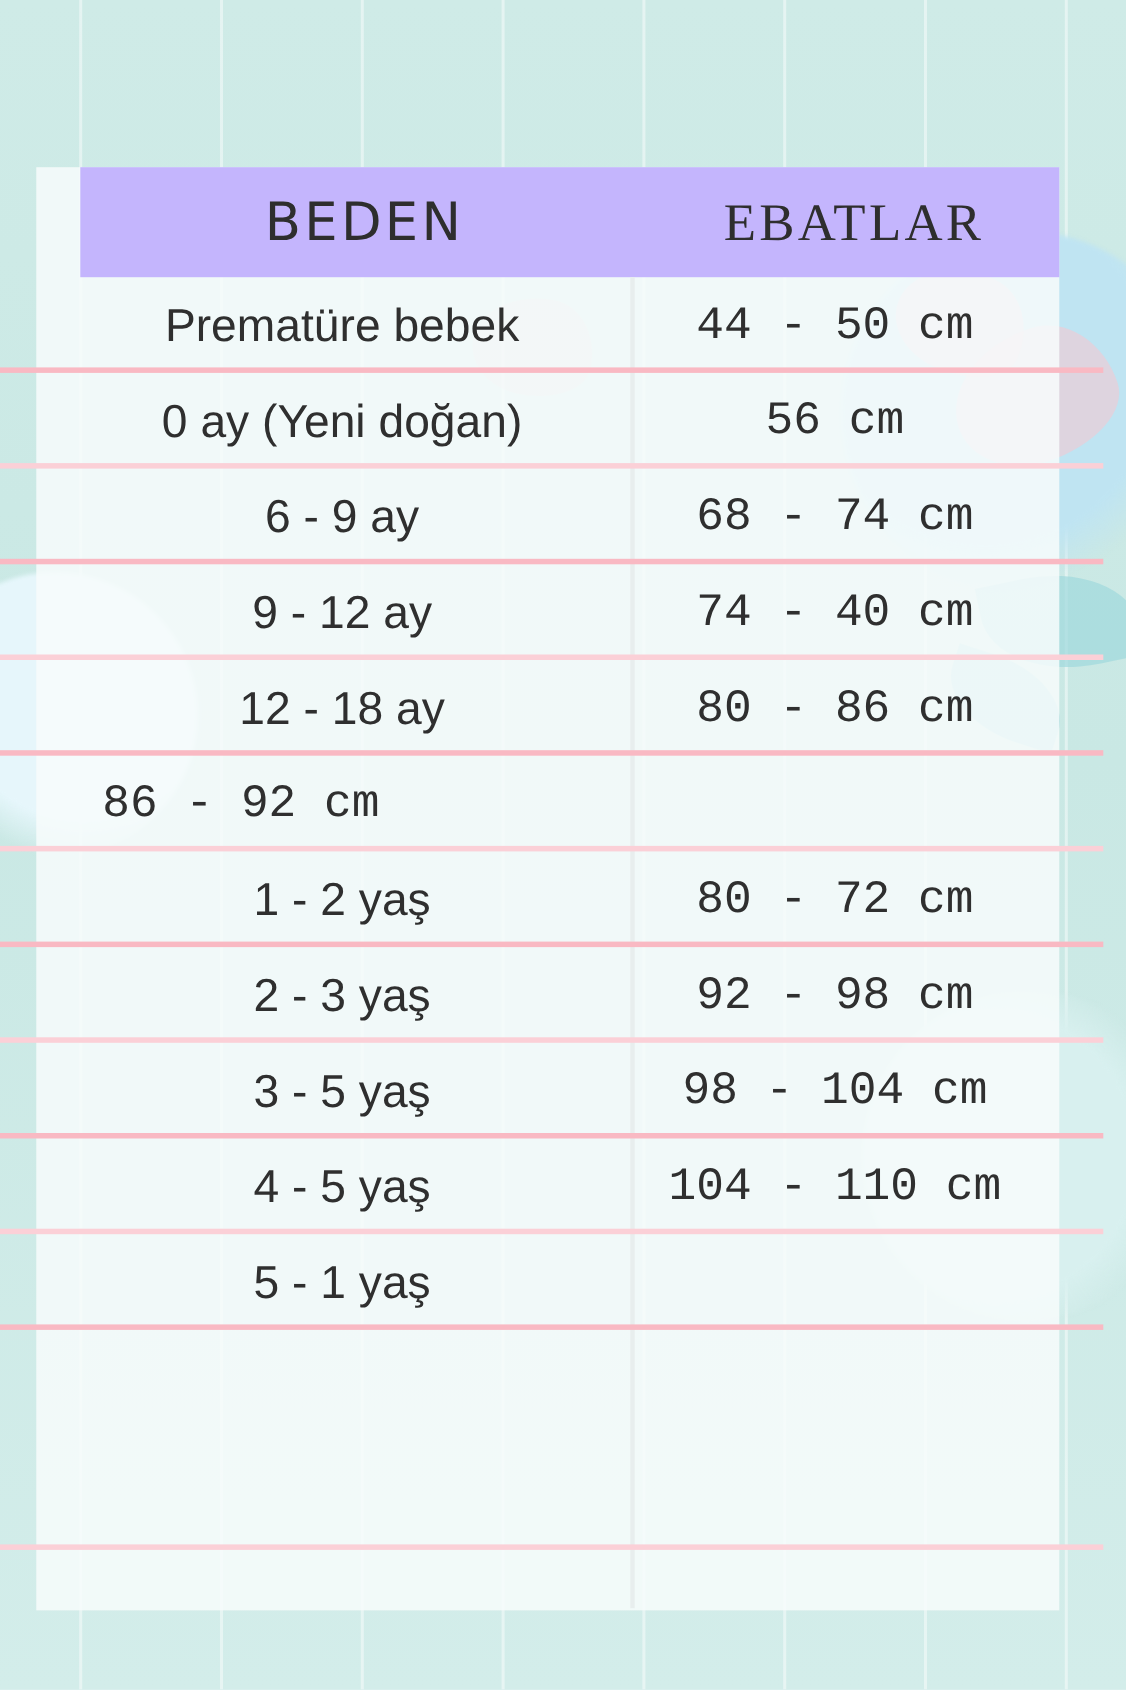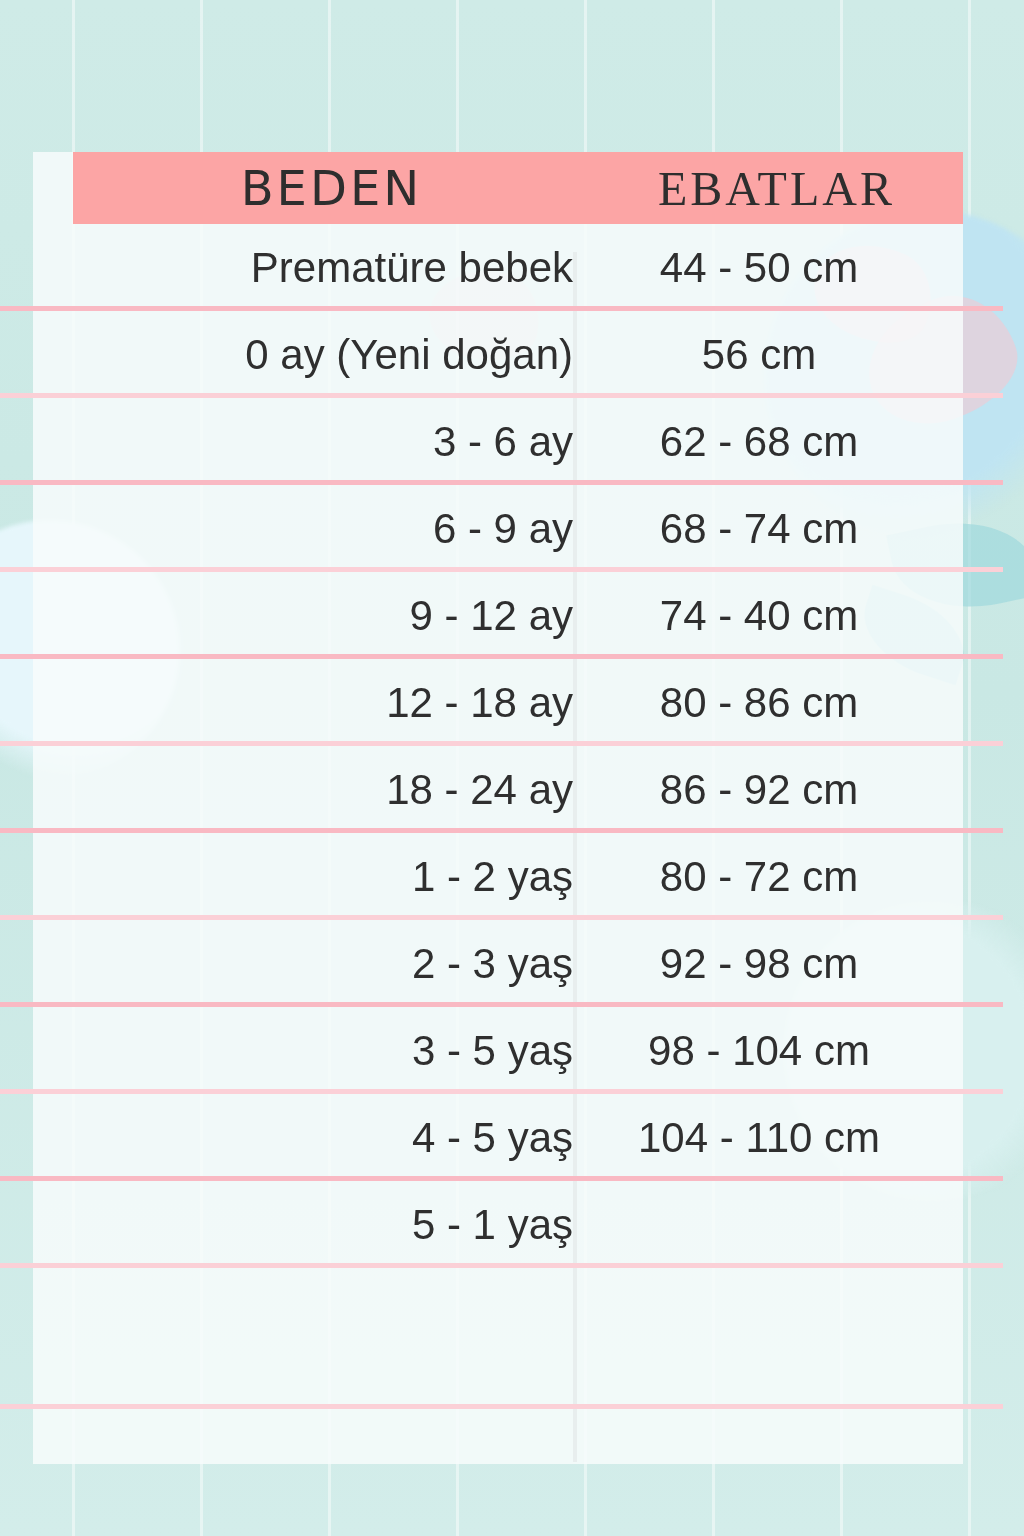--- a/index.html
+++ b/index.html
@@ -73,22 +73,22 @@
     position: absolute;
     left: 33px;
     top: 152px;
     width: 930px;
     height: 1312px;
     background: rgba(247, 252, 252, 0.86);
     box-shadow: 0 0 0 0 rgba(0,0,0,0);
   }
   .thead {
     display: flex;
-    background: #fca5a5;
-    height: 72px;
+    background: #c4b5fd;
+    height: 100px;
     align-items: center;
     margin-left: 40px;
   }
   .th {
     font-family: "DejaVu Sans", sans-serif;
     font-size: 48px;
     letter-spacing: 3px;
     color: #2e2e2e;
     text-align: center;
     font-weight: 400;
@@ -116,27 +116,28 @@
   .cell {
     font-size: 42px;
     color: #2f2f2f;
     font-family: "Liberation Sans", sans-serif;
     white-space: nowrap;
   }
   .cell-size {
     width: 540px;
     padding-left: 16px;
     box-sizing: border-box;
-    text-align: right;
+    text-align: center;
   }
   .cell-dim {
     width: 390px;
     padding-right: 18px;
     box-sizing: border-box;
     text-align: center;
+    font-family: Liberation Mono, monospace;
   }
   .divider-v {
     position: absolute;
     left: 540px;
     top: 100px;
     width: 4px;
     height: 1210px;
     background: #e8eeee;
   }
   .footer-strip {
@@ -178,42 +179,37 @@
       <div class="cell cell-size">Prematüre bebek</div>
       <div class="cell cell-dim">44 - 50 cm</div>
     </div>
 
     <div class="row">
       <div class="cell cell-size">0 ay (Yeni doğan)</div>
       <div class="cell cell-dim">56 cm</div>
     </div>
 
 
-    <div class="row">
-      <div class="cell cell-size">3 - 6 ay</div>
-      <div class="cell cell-dim">62 - 68 cm</div>
-    </div>
 
     <div class="row">
       <div class="cell cell-size">6 - 9 ay</div>
       <div class="cell cell-dim">68 - 74 cm</div>
     </div>
 
     <div class="row">
       <div class="cell cell-size">9 - 12 ay</div>
       <div class="cell cell-dim">74 - 40 cm</div>
     </div>
 
     <div class="row">
       <div class="cell cell-size">12 - 18 ay</div>
       <div class="cell cell-dim">80 - 86 cm</div>
     </div>
 
     <div class="row">
-      <div class="cell cell-size">18 - 24 ay</div>
       <div class="cell cell-dim">86 - 92 cm</div>
     </div>
 
     <div class="row">
       <div class="cell cell-size">1 - 2 yaş</div>
       <div class="cell cell-dim">80 - 72 cm</div>
     </div>
 
     <div class="row">
       <div class="cell cell-size">2 - 3 yaş</div>

